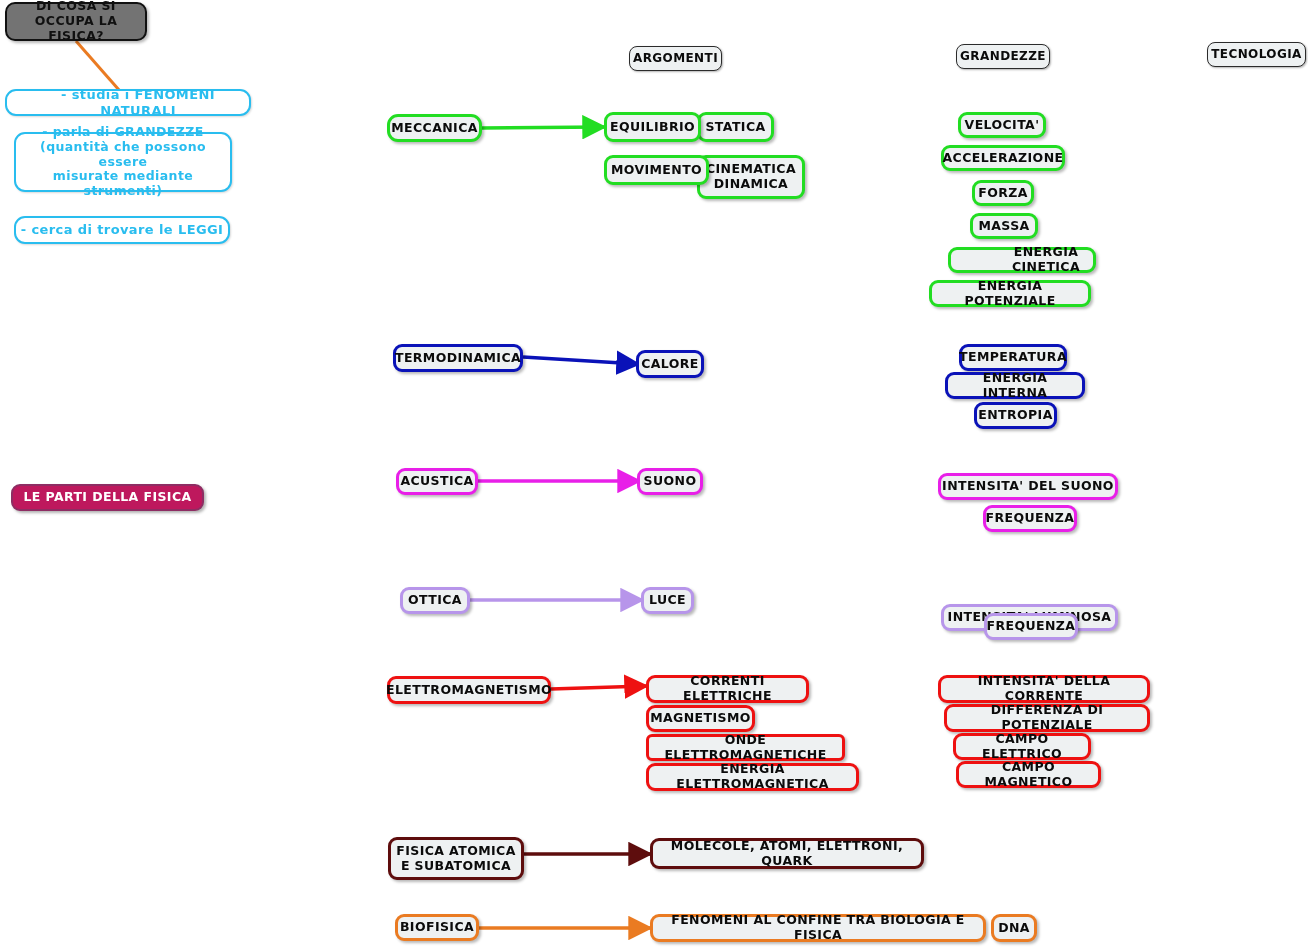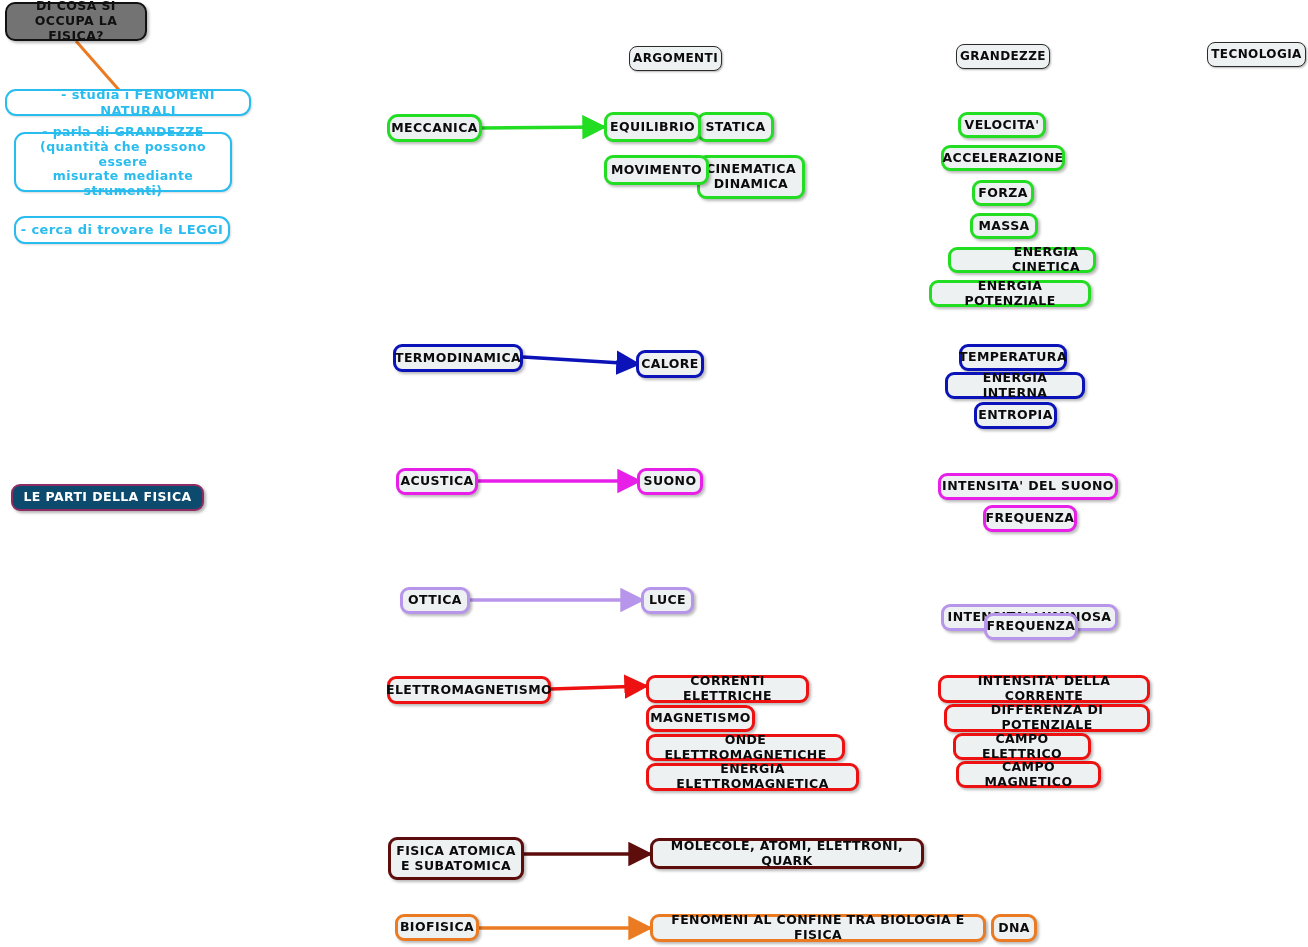--- a/index.html
+++ b/index.html
@@ -55,21 +55,21 @@
     border-color:#29bdef;
     border-width:2px;
     border-radius:11px;
     color:#29bdef;
     font-weight:700;
     font-size:13px;
     box-shadow:1px 1px 2px rgba(0,0,0,.15);
   }
 
   .parts-label{
-    background:#0c4a6e;
+    background:#be185d;
     border:2px solid #8e2d63;
     border-radius:9px;
     color:#ffffff;
     font-size:12.5px;
     box-shadow:2px 2px 3px rgba(0,0,0,.3);
   }
 
   
   #wires{position:absolute;left:0;top:0;width:1308px;height:947px;}
   .layer-boxes{position:absolute;left:0;top:0;width:1308px;height:947px;}
@@ -172,21 +172,21 @@
     <div class="node" style="left:400px;top:587px;width:70px;height:27px;border-color:#b795ea;">OTTICA</div>
     <div class="node" style="left:641px;top:587px;width:53px;height:27px;border-color:#b795ea;">LUCE</div>
 
     <div class="node" style="left:941px;top:604px;width:177px;height:27px;border-color:#b795ea;">INTENSITA' LUMINOSA</div>
     <div class="node" style="left:984px;top:613px;width:94px;height:27px;border-color:#b795ea;">FREQUENZA</div>
 
     <div class="node" style="left:387px;top:676px;width:164px;height:28px;border-color:#ee1111;">ELETTROMAGNETISMO</div>
 
     <div class="node" style="left:646px;top:675px;width:163px;height:28px;border-color:#ee1111;">CORRENTI ELETTRICHE</div>
     <div class="node" style="left:646px;top:705px;width:109px;height:27px;border-color:#ee1111;">MAGNETISMO</div>
-    <div class="node" style="left:646px;top:734px;width:199px;height:27px;border-color:#ee1111;">ONDE ELETTROMAGNETICHE</div>
+    <div class="node" style="left:646px;top:734px;width:199px;height:27px;border-color:#ee1111;border-radius:6px;">ONDE ELETTROMAGNETICHE</div>
     <div class="node" style="left:646px;top:763px;width:213px;height:28px;border-color:#ee1111;">ENERGIA ELETTROMAGNETICA</div>
 
     <div class="node" style="left:938px;top:675px;width:212px;height:28px;border-color:#ee1111;">INTENSITA' DELLA CORRENTE</div>
     <div class="node" style="left:944px;top:704px;width:206px;height:28px;border-color:#ee1111;">DIFFERENZA DI POTENZIALE</div>
     <div class="node" style="left:953px;top:733px;width:138px;height:27px;border-color:#ee1111;">CAMPO ELETTRICO</div>
     <div class="node" style="left:956px;top:761px;width:145px;height:27px;border-color:#ee1111;">CAMPO MAGNETICO</div>
 
     <div class="node" style="left:388px;top:837px;width:136px;height:43px;border-color:#5e0d0d;">FISICA ATOMICA
 E SUBATOMICA</div>
     <div class="node" style="left:650px;top:838px;width:274px;height:31px;border-color:#5e0d0d;">MOLECOLE, ATOMI, ELETTRONI, QUARK</div>

